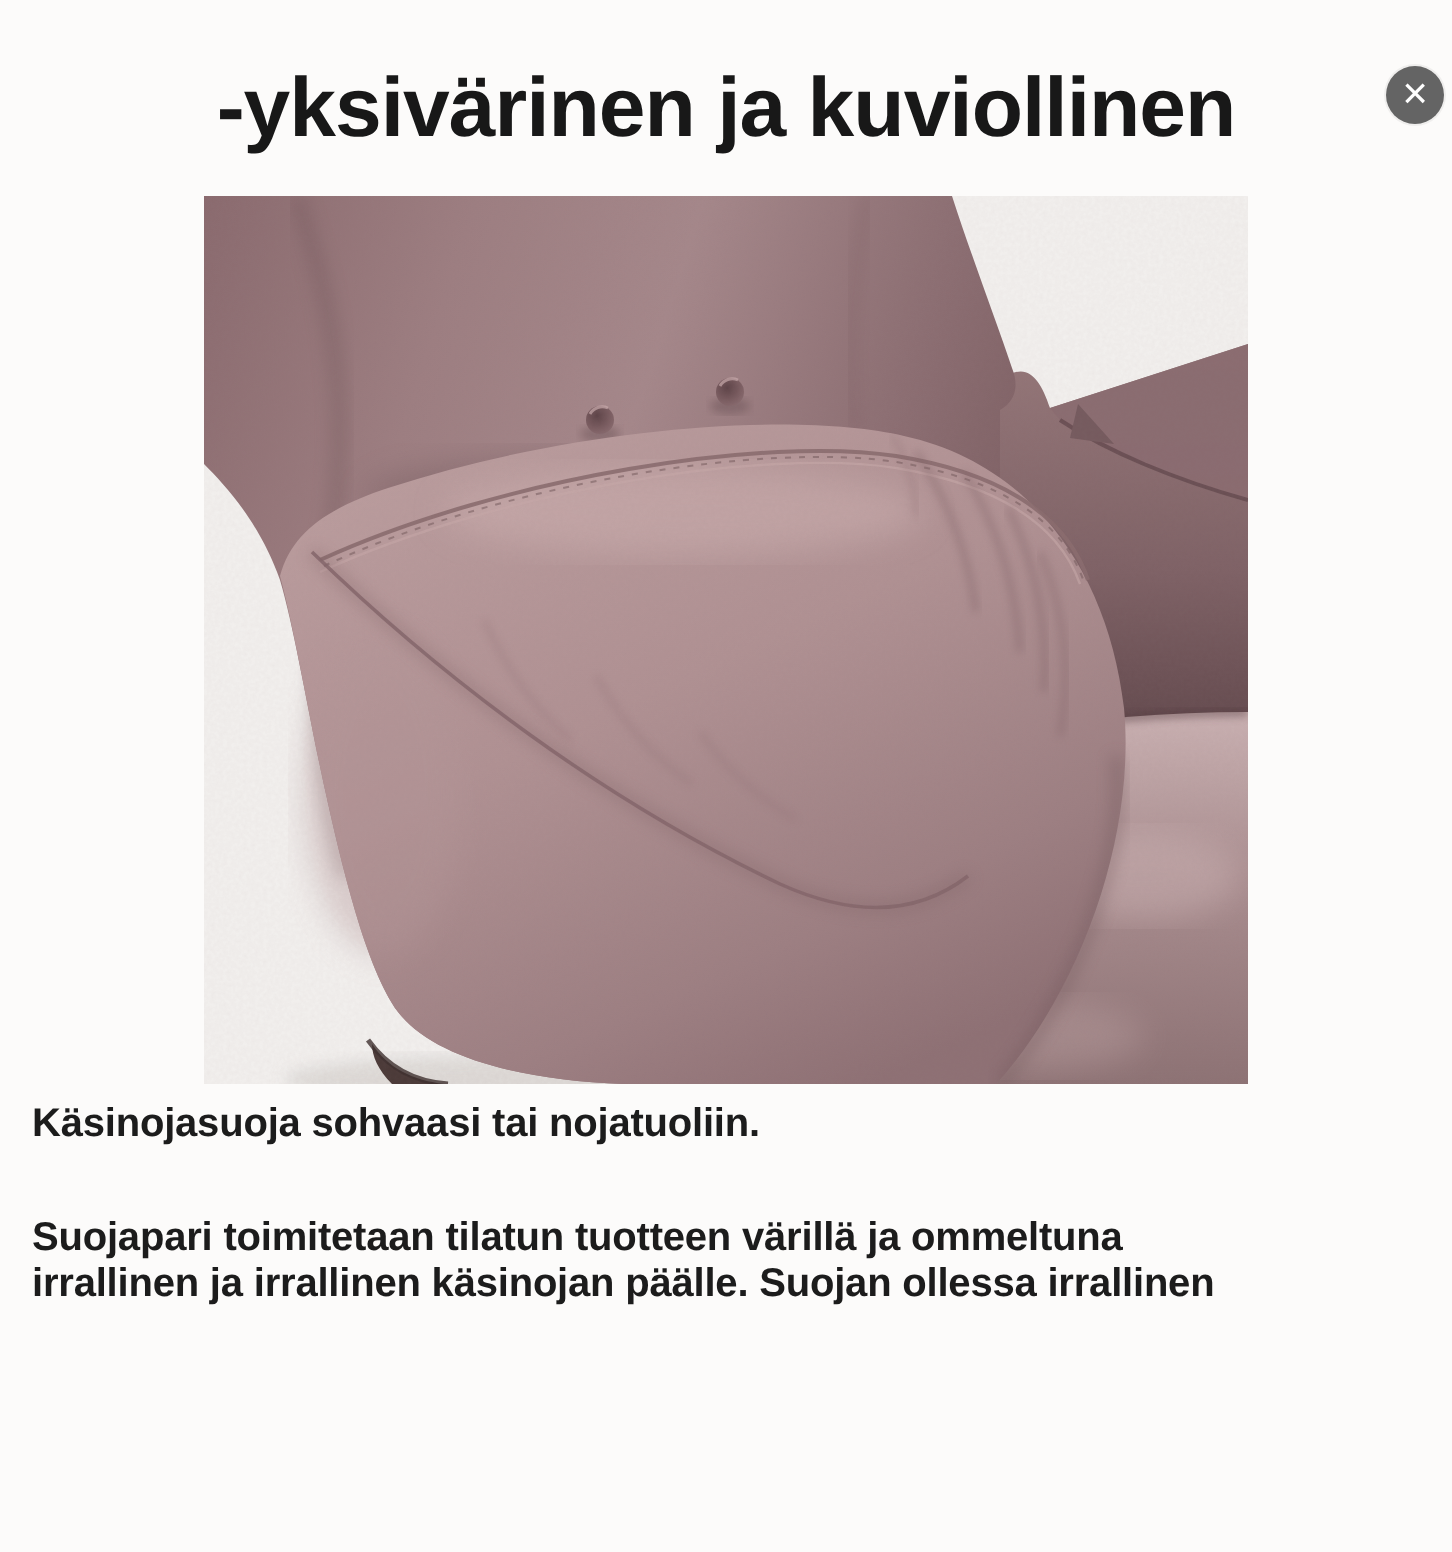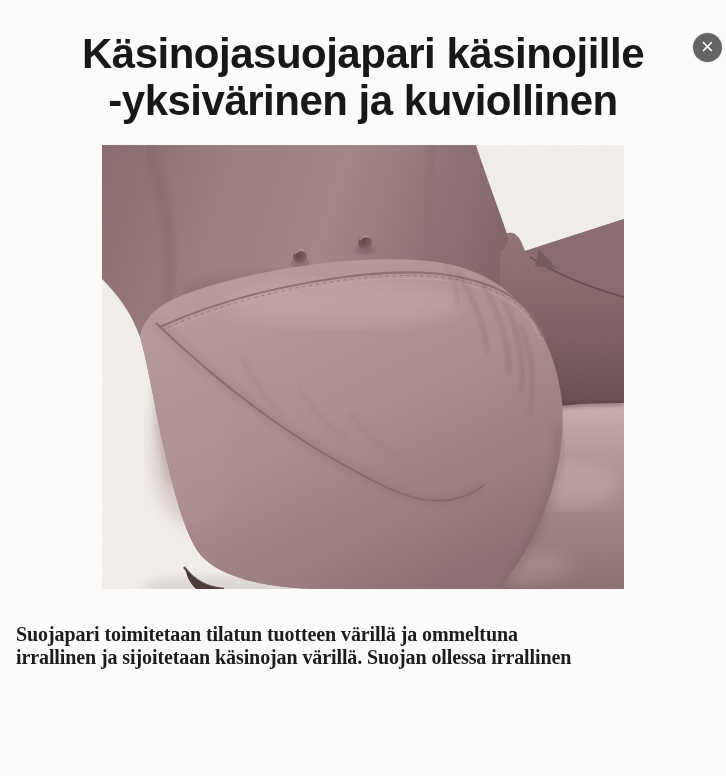--- a/index.html
+++ b/index.html
@@ -32,34 +32,33 @@
     margin:21px auto 0;
     position:relative;
   }
   .photo svg{display:block;width:522px;height:444px;}
   .desc{
     margin:9px 16px 0;
     font-size:20px;font-weight:bold;line-height:23px;
     color:#1c1c1c;letter-spacing:-0.1px;
   }
   .desc p{margin:0;}
-  .desc p.p2{margin-top:34px;font-family:Liberation Serif, serif;}
+  .desc p.p2{margin-top:34px;}
   .desc .line{display:block;}
 </style>
 </head>
 <body>
 
 <div class="dialog">
 
   <button class="close-btn">
     <span>×</span>
   </button>
 
   <h1 class="title">
-    <span>Käsinojasuojapari käsinojille</span>
     <span>-yksivärinen ja kuviollinen</span>
   </h1>
 
   <div class="photo">
     <svg viewBox="0 0 522 444" xmlns="http://www.w3.org/2000/svg">
       <defs>
         <linearGradient id="gBack" x1="0" y1="0" x2="1" y2="0.35">
           <stop offset="0" stop-color="#8a6a6e"></stop>
           <stop offset="0.3" stop-color="#9d7e81"></stop>
           <stop offset="0.55" stop-color="#a5878a"></stop>
@@ -165,19 +164,20 @@
           <path d="M84,424 C92,436 104,442 120,444 L94,444 C87,437 84,430 84,424 Z" fill="#4a3937"></path>
           <path d="M82,422 C92,436 106,443 122,444" stroke="#3c2e2d" stroke-width="2.5" fill="none" opacity="0.8"></path>
         </g>
 
         <rect x="0" y="0" width="522" height="444" filter="url(#grain)" opacity="0.85"></rect>
       </g>
     </svg>
   </div>
 
   <div class="desc">
+    <p>Käsinojasuoja sohvaasi tai nojatuoliin.</p>
     <p class="p2">
       <span class="line">Suojapari toimitetaan tilatun tuotteen värillä ja ommeltuna</span>
-      <span class="line">irrallinen ja sijoitetaan käsinojan värillä. Suojan ollessa irrallinen</span>
+      <span class="line">irrallinen ja irrallinen käsinojan päälle. Suojan ollessa irrallinen</span>
     </p>
   </div>
 
 </div>
 
 </body></html>

